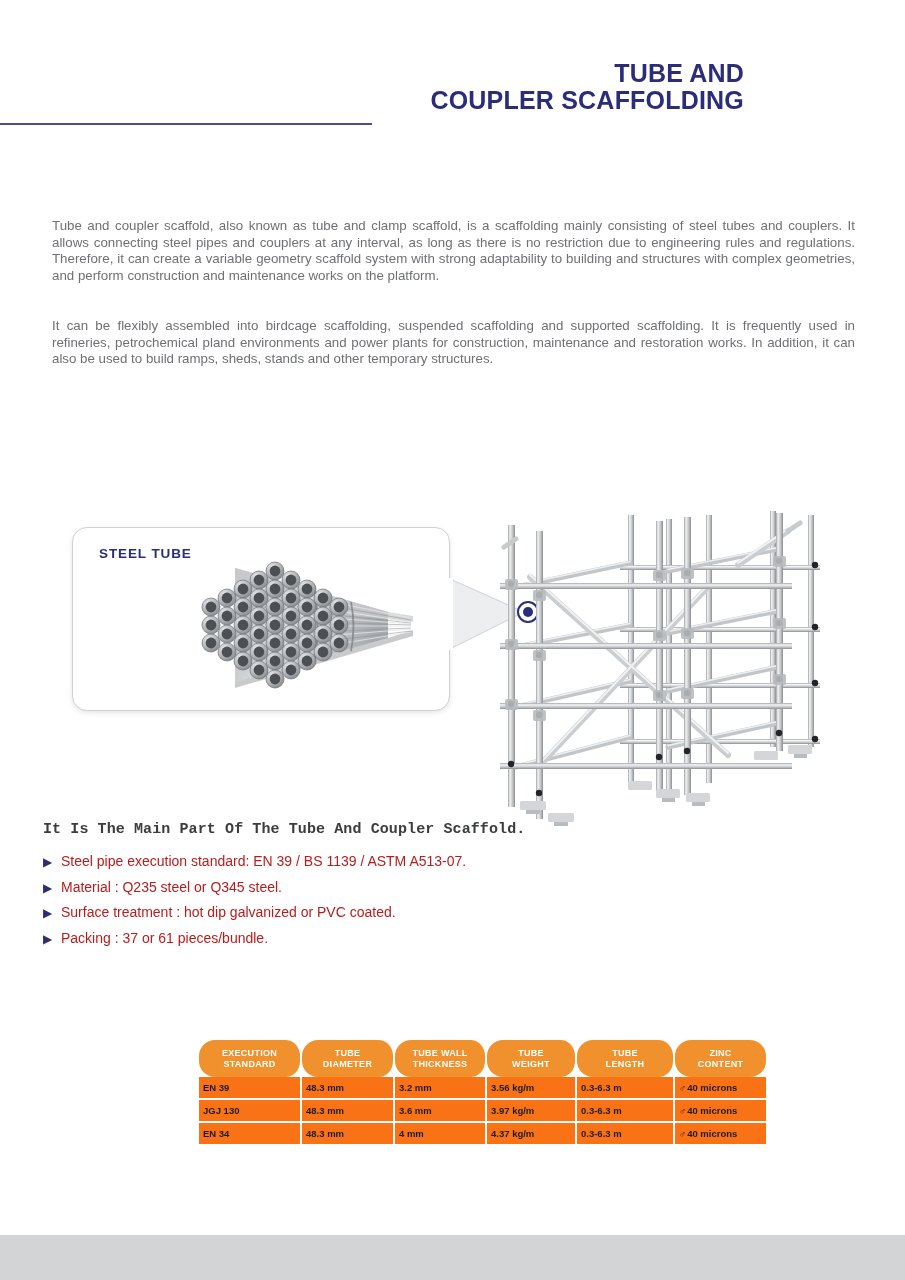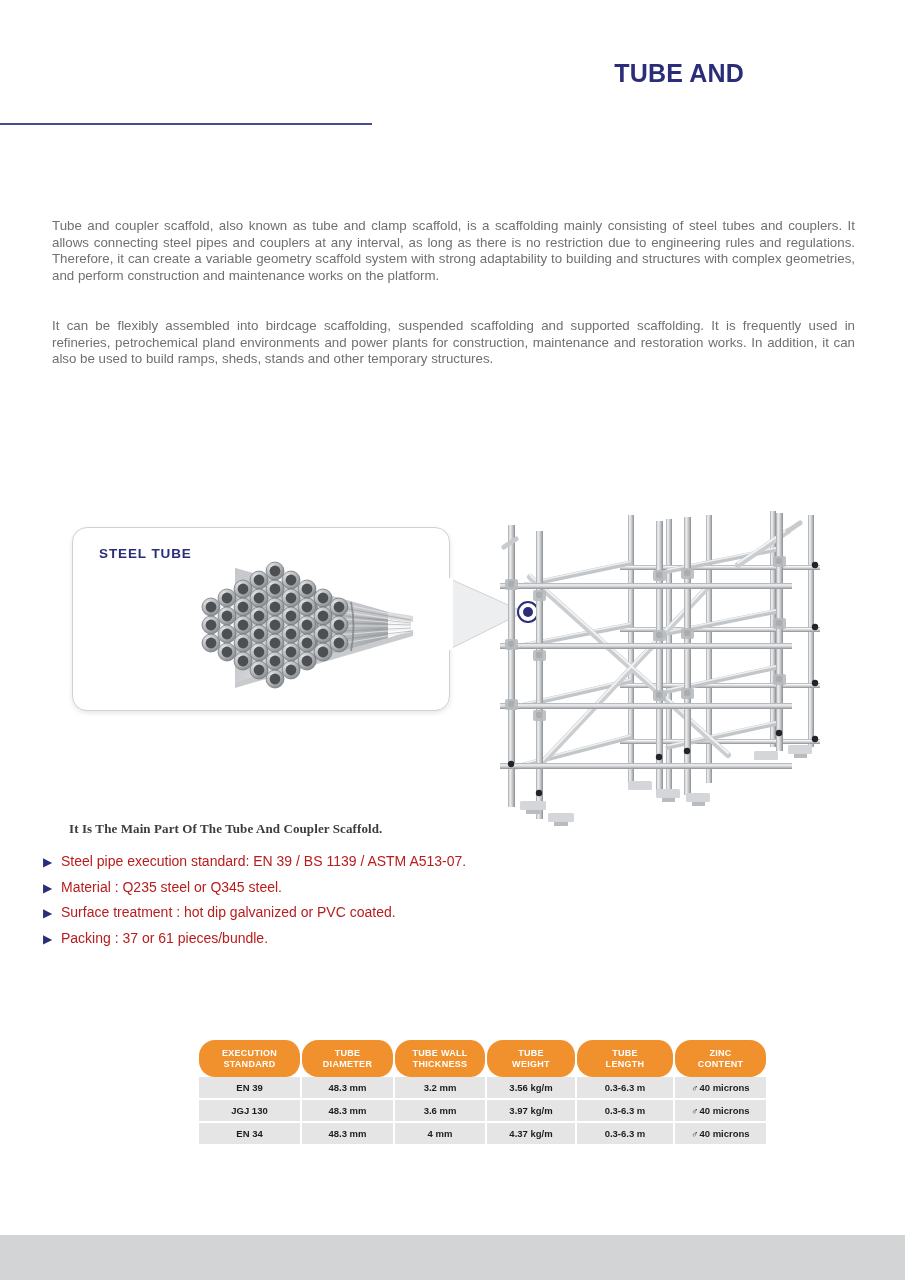--- a/index.html
+++ b/index.html
@@ -125,26 +125,25 @@
     top: 505px;
     width: 395px;
     height: 345px;
   }
 
   
   .sub-heading {
     position: absolute;
     left: 43px;
     top: 821px;
-    font-size: 13px;
+    font-size: 15px;
     font-weight: bold;
     letter-spacing: 0.1px;
     color: #3b3c3e;
-    font-family: Liberation Serif, serif;
-    margin-left: 26px;
+    font-family: Liberation Mono, monospace;
   }
   .bullet-list {
     position: absolute;
     left: 43px;
     top: 853px;
     width: 620px;
   }
   .bullet-row {
     display: flex;
     align-items: baseline;
@@ -180,25 +179,24 @@
     line-height: 10.5px;
     letter-spacing: 0.3px;
     text-align: center;
     padding: 8px 4px;
     border-right: 2px solid #ffffff;
     white-space: pre-line;
     border-radius: 16px;
   }
   .spec-table th:last-child { border-right: none; }
   .spec-table td {
-    background: #e5e5e5;
+    background: #f97316;
     color: #1d1d1f;
     font-size: 9.5px;
     font-weight: bold;
-    text-align: center;
     padding: 5px 4px;
     border-right: 2px solid #ffffff;
     border-bottom: 2px solid #ffffff;
     white-space: nowrap;
   }
   .spec-table td:last-child { border-right: none; }
   .spec-table tr:last-child td { border-bottom: none; }
   .col-0 { width: 93px; }
   .col-1 { width: 83px; }
   .col-2 { width: 82px; }
@@ -218,20 +216,21 @@
     width: 905px;
     height: 45px;
     background: #d3d4d6;
   }
 </style>
 </head>
 <body>
 
 <div class="title-block">
   <div class="title-line">TUBE AND</div>
+  <div class="title-line">COUPLER SCAFFOLDING</div>
 </div>
 <div class="title-rule"></div>
 
 <div class="body-copy para-1">Tube and coupler scaffold, also known as tube and clamp scaffold, is a scaffolding mainly consisting of steel tubes and couplers. It allows connecting steel pipes and couplers at any interval, as long as there is no restriction due to engineering rules and regulations. Therefore, it can create a variable geometry scaffold system with strong adaptability to building and structures with complex geometries, and perform construction and maintenance works on the platform.</div>
 <div class="body-copy para-2">It can be flexibly assembled into birdcage scaffolding, suspended scaffolding and supported scaffolding. It is frequently used in refineries, petrochemical pland environments and power plants for construction, maintenance and restoration works. In addition, it can also be used to build ramps, sheds, stands and other temporary structures.</div>
 
 <div class="callout-card">
   <div class="callout-label">STEEL TUBE</div>
 
   <svg class="tube-photo" viewBox="0 0 258 150">

